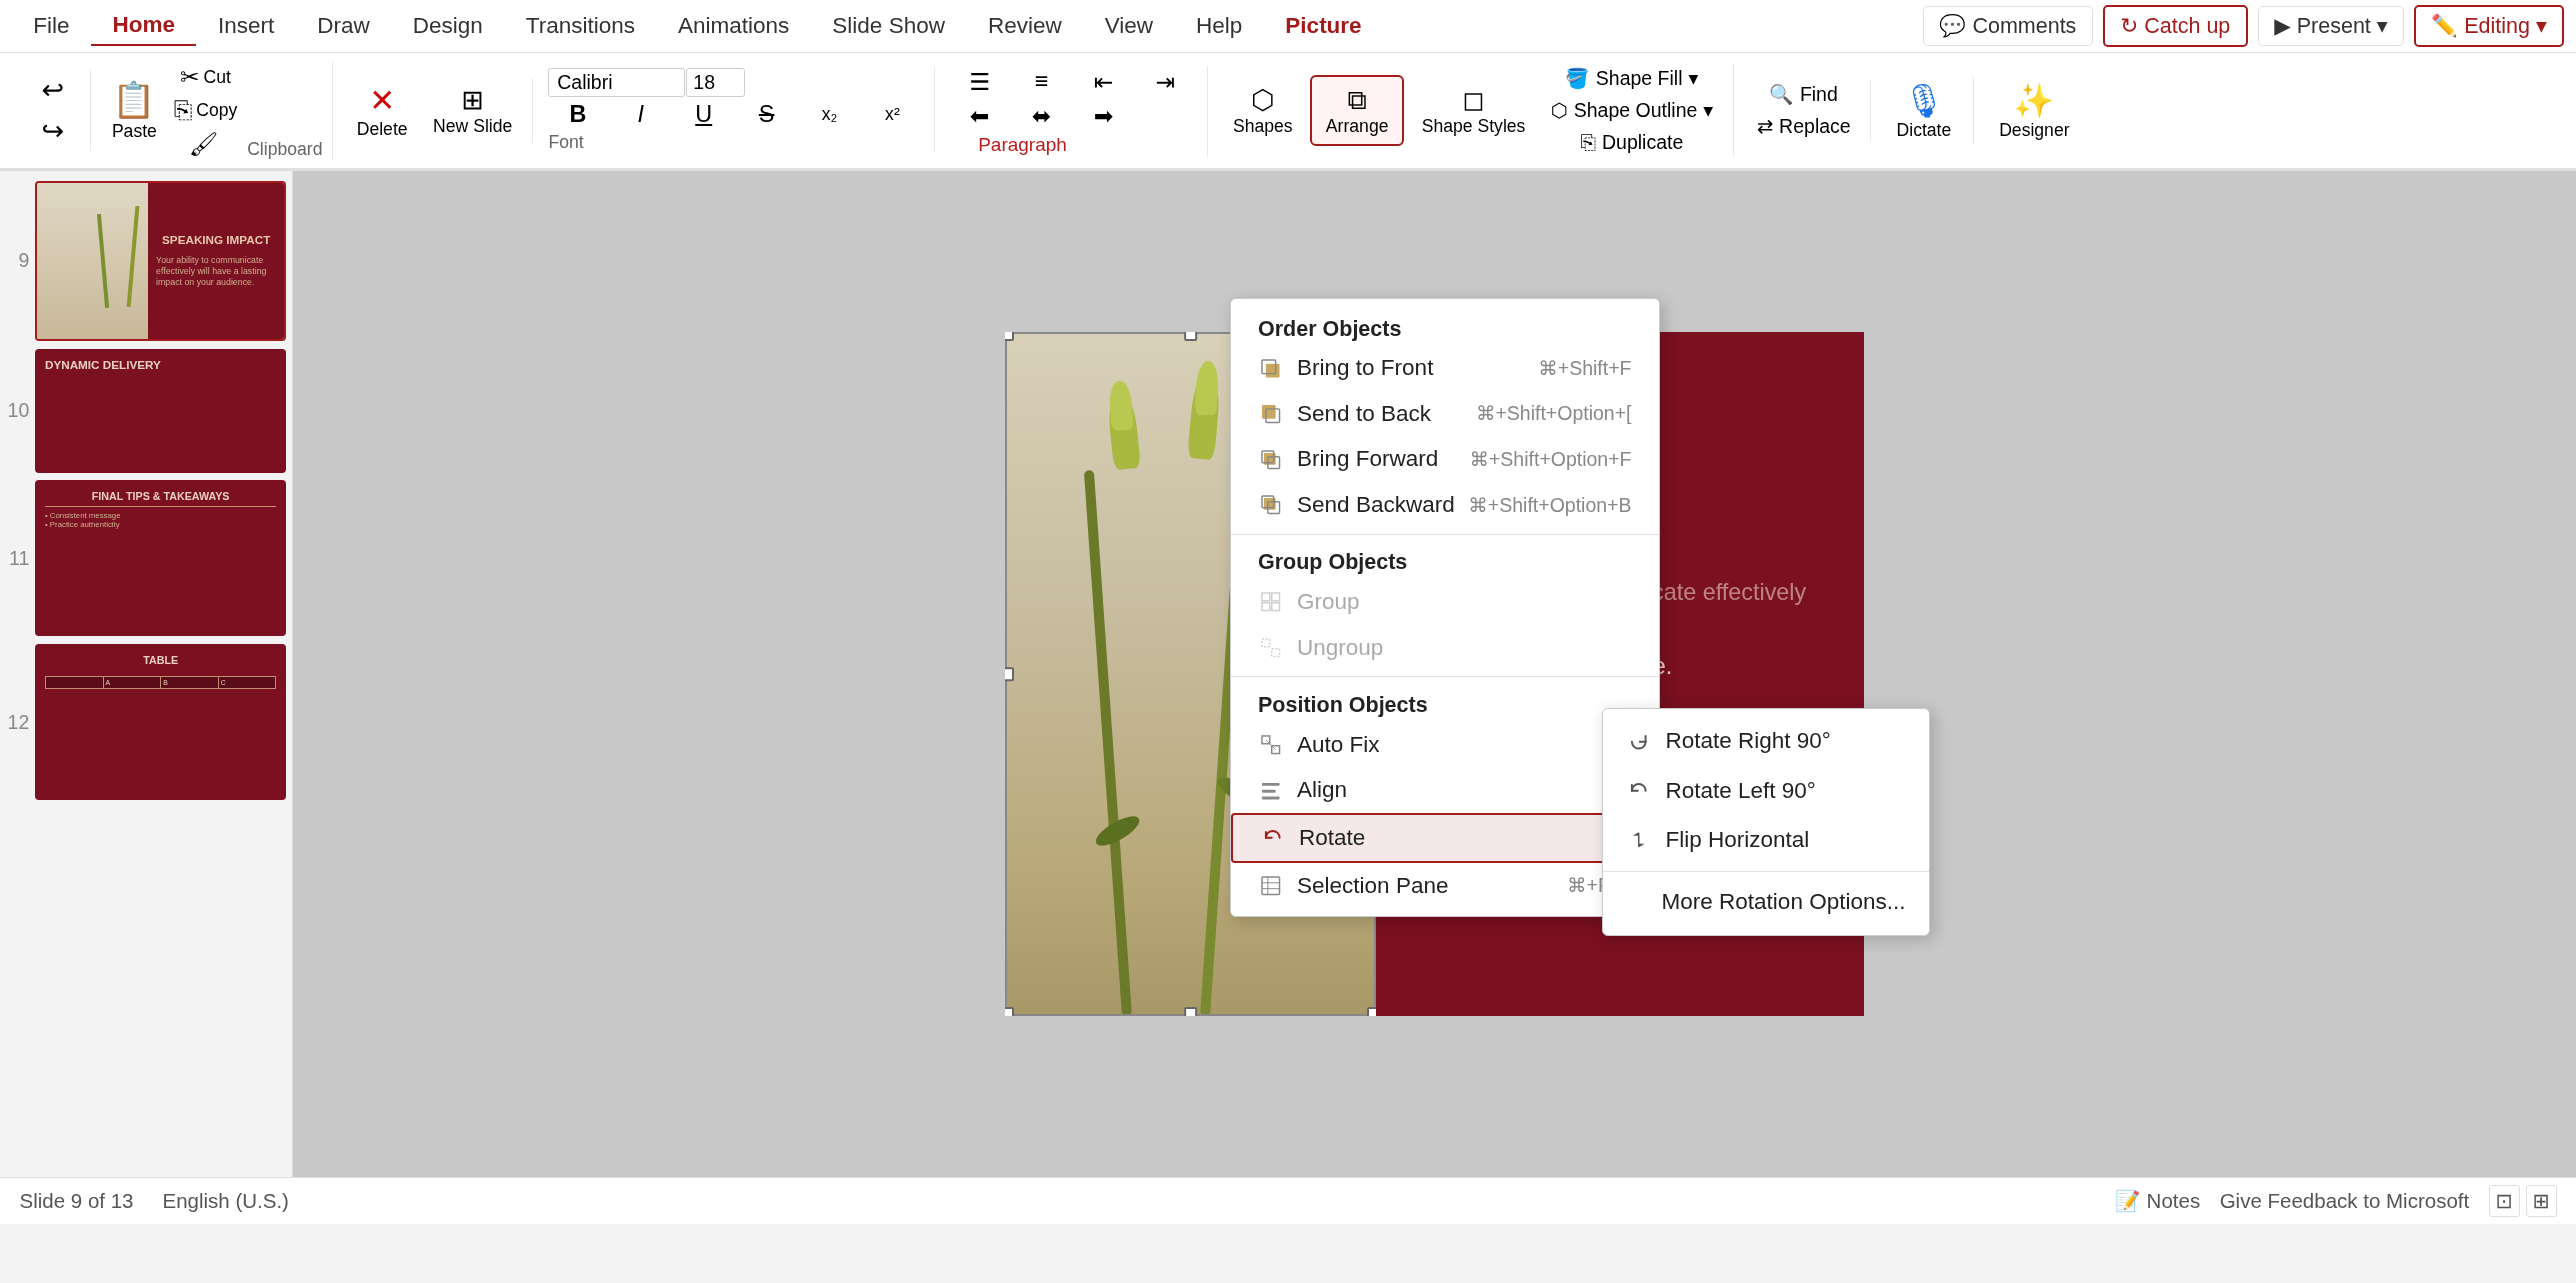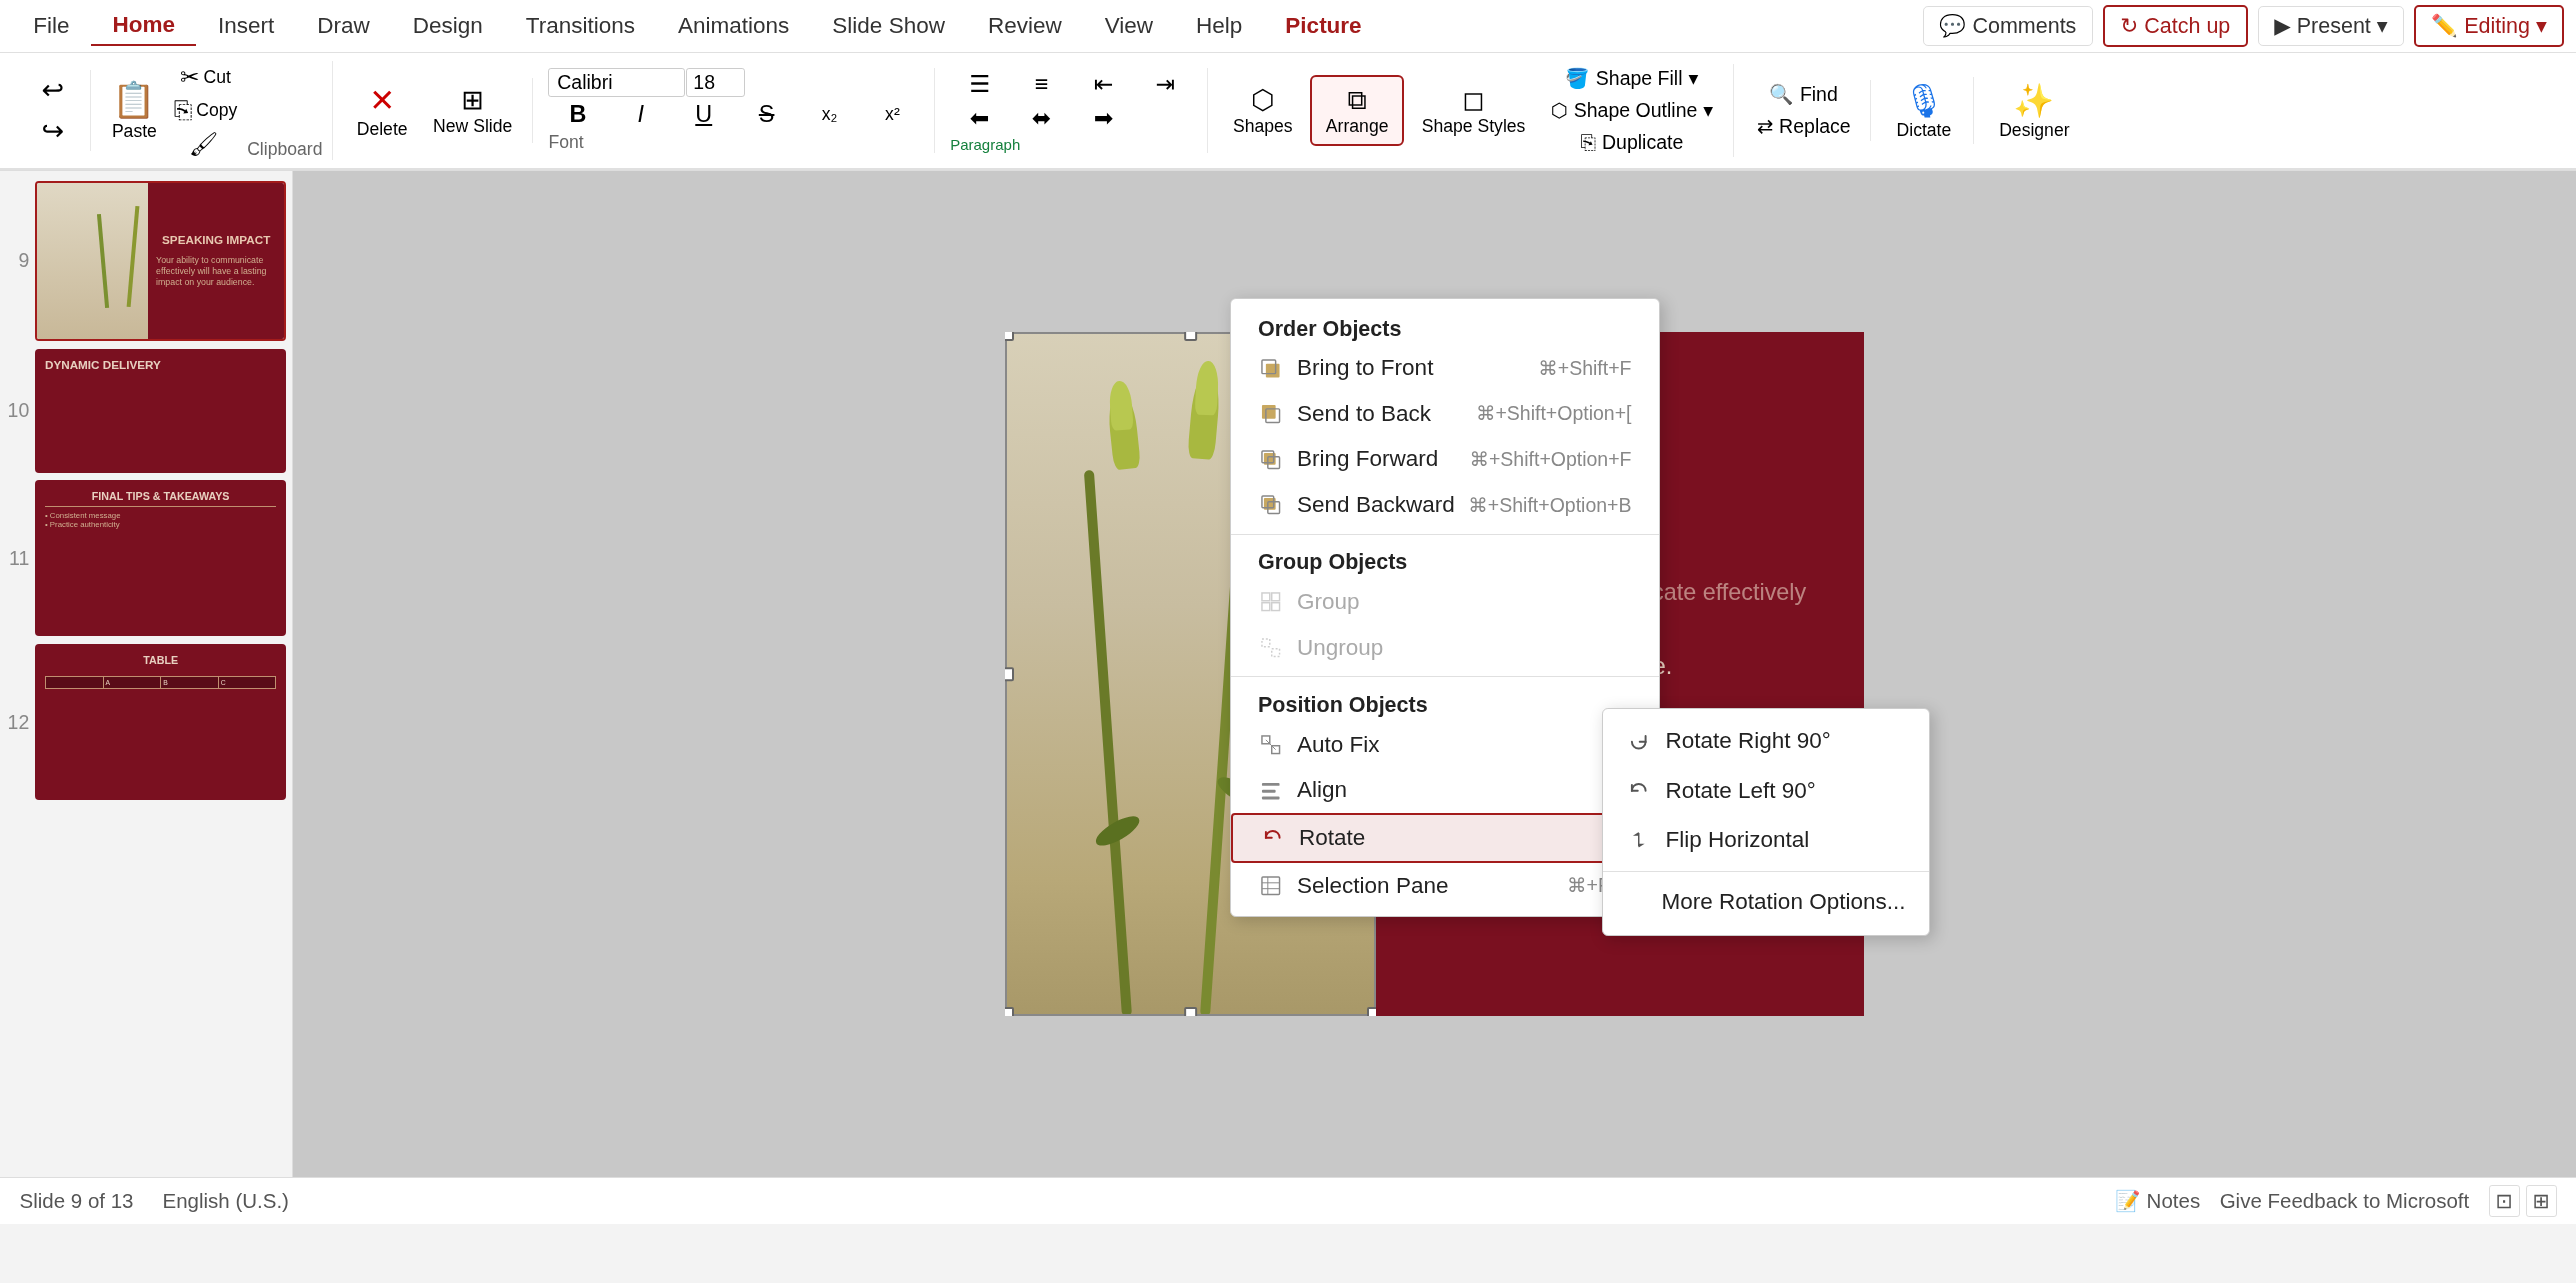--- a/index.html
+++ b/index.html
@@ -173,21 +173,21 @@
         <div class="ribbon-btn" style="padding:2px 4.9px;">☰</div>
         <div class="ribbon-btn" style="padding:2px 4.9px;">≡</div>
         <div class="ribbon-btn" style="padding:2px 4.9px;">⇤</div>
         <div class="ribbon-btn" style="padding:2px 4.9px;">⇥</div>
       </div>
       <div style="display:flex;gap:2.9px;">
         <div class="ribbon-btn" style="padding:2px 4.9px;">⬅</div>
         <div class="ribbon-btn" style="padding:2px 4.9px;">⬌</div>
         <div class="ribbon-btn" style="padding:2px 4.9px;">➡</div>
       </div>
-      <span style="font-size:15px;color:#15803d;">Paragraph</span>
+      <span style="font-size:19px;color:#b91c1c;margin-left:28px;">Paragraph</span>
     </div>
 
     <div style="display:flex;gap:7.8px;padding:0 11.7px;border-right:1px solid #e8e8e8;align-items:center;">
       <div class="ribbon-btn">
         <span style="font-size:27px;">⬡</span>
         <span style="font-size:17.6px;">Shapes</span>
       </div>
       <div class="ribbon-btn arrange-btn" style="padding:7.8px 13.7px;">
         <span style="font-size:27px;">⧉</span>
         <span style="font-size:17.6px;">Arrange</span>

